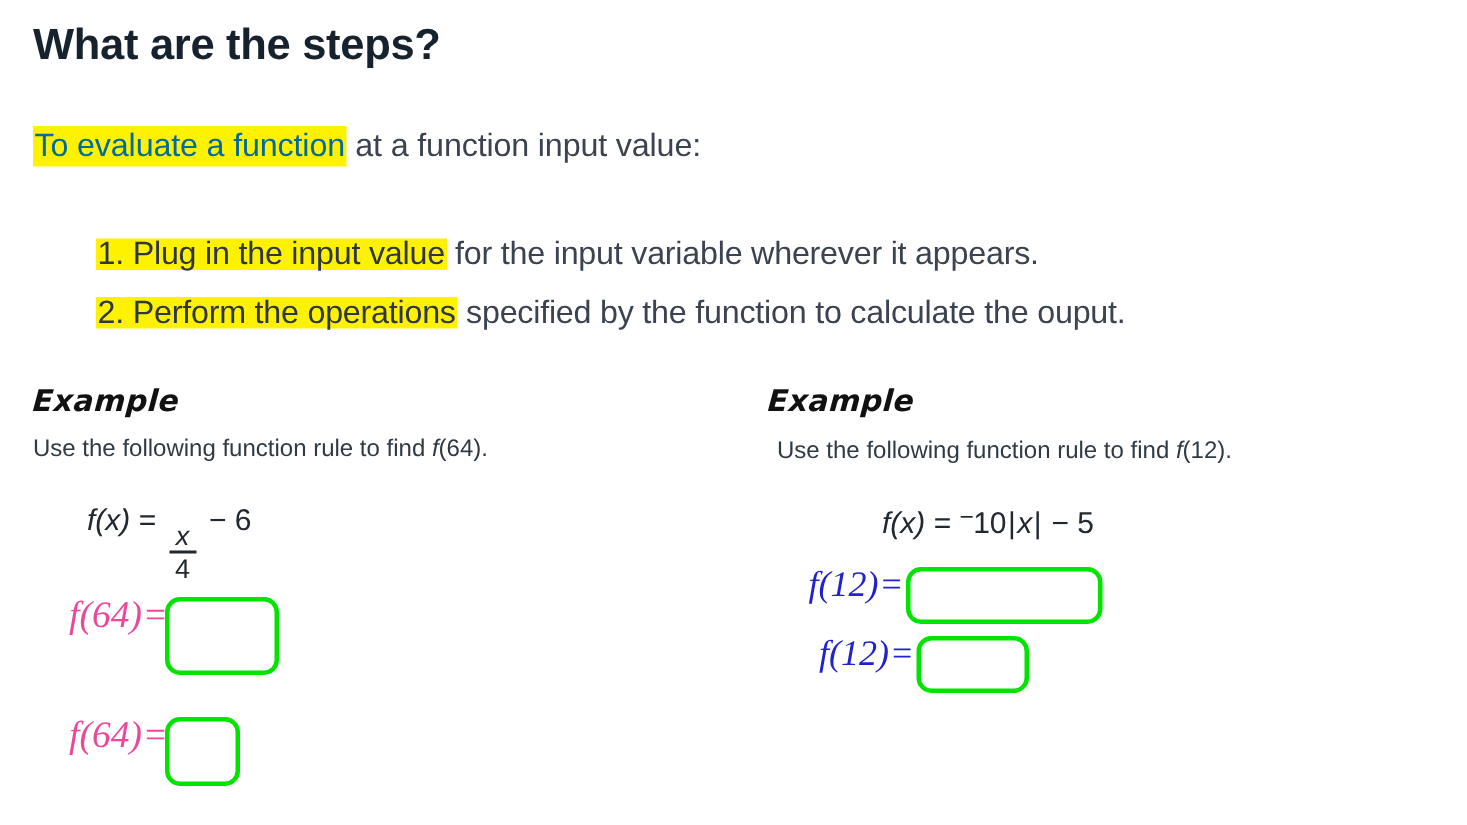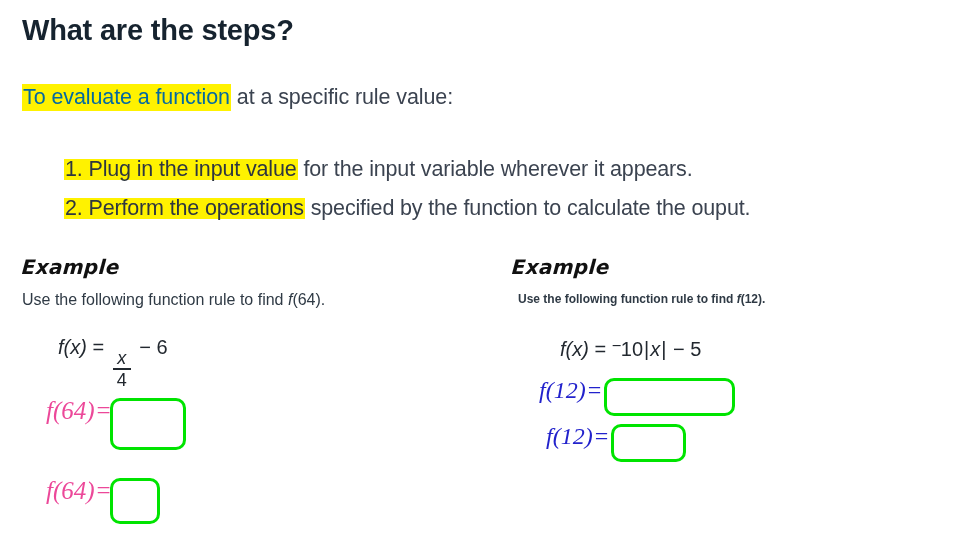--- a/index.html
+++ b/index.html
@@ -88,34 +88,34 @@
   }
   .example-sub {
     position: absolute;
     color: #2f3a45;
     white-space: nowrap;
   }
 
   .ex-left-head  { left: 22px;  top: 255px; }
   .ex-left-sub   { left: 22px;  top: 291px; font-size: 16px; }
   .ex-right-head { left: 512px; top: 255px; }
-  .ex-right-sub  { left: 518px; top: 292px; font-size: 12px; font-weight: bold; }
+  .ex-right-sub  { left: 518px; top: 292px; font-size: 16px; }
 
   .mi { font-style: italic; }
 
   
   .formula {
     position: absolute;
     font-size: 20px;
     color: #22282f;
     white-space: nowrap;
     text-align: right;
   }
   .formula-left  { left: 58px;  top: 336px; }
-  .formula-right { left: 560px; top: 336px; }
+  .formula-right { left: 588px; top: 336px; }
 
   .frac {
     display: inline-flex;
     flex-direction: column;
     align-items: center;
     vertical-align: -0.48em;
     margin: 0 3px;
     line-height: 1;
   }
   .frac .num {
@@ -181,21 +181,21 @@
   .row-r2 .ans-label { font-size: 24px; }
   .row-r2 .answer-box { width: 75px; height: 38px; margin-left: 3px; }
 </style>
 </head>
 <body>
 
 <div id="page">
 
   <div class="page-title">What are the steps?</div>
 
-  <div class="intro-line"><span class="hl">To evaluate a function</span><span> at a specific rule value:</span></div>
+  <div class="intro-line"><span class="hl">To evaluate a function</span><span> at a function input value:</span></div>
 
   <div class="step-line step-1"><span class="hl-rough">1. Plug in the input value</span><span> for the input variable wherever it appears.</span></div>
 
   <div class="step-line step-2"><span class="hl-rough">2. Perform the operations</span><span> specified by the function to calculate the ouput.</span></div>
 
   <div class="example-head ex-left-head">Example</div>
 
   <div class="example-sub ex-left-sub"><span>Use the following function rule to find </span><span class="mi">f</span><span>(64).</span></div>
 
   <div class="formula formula-left"><span class="mi">f</span><span class="mi">(x)</span>

